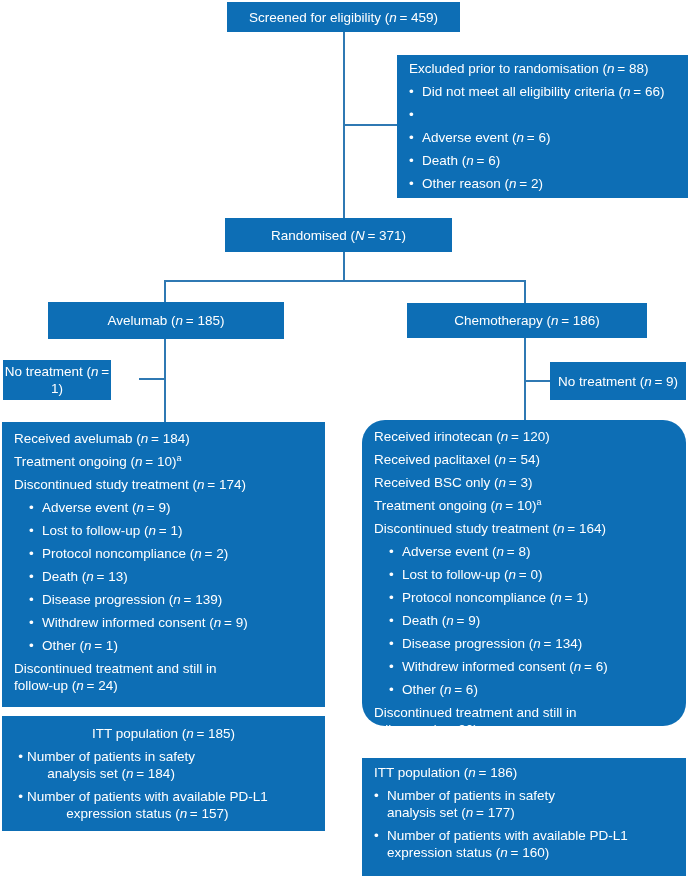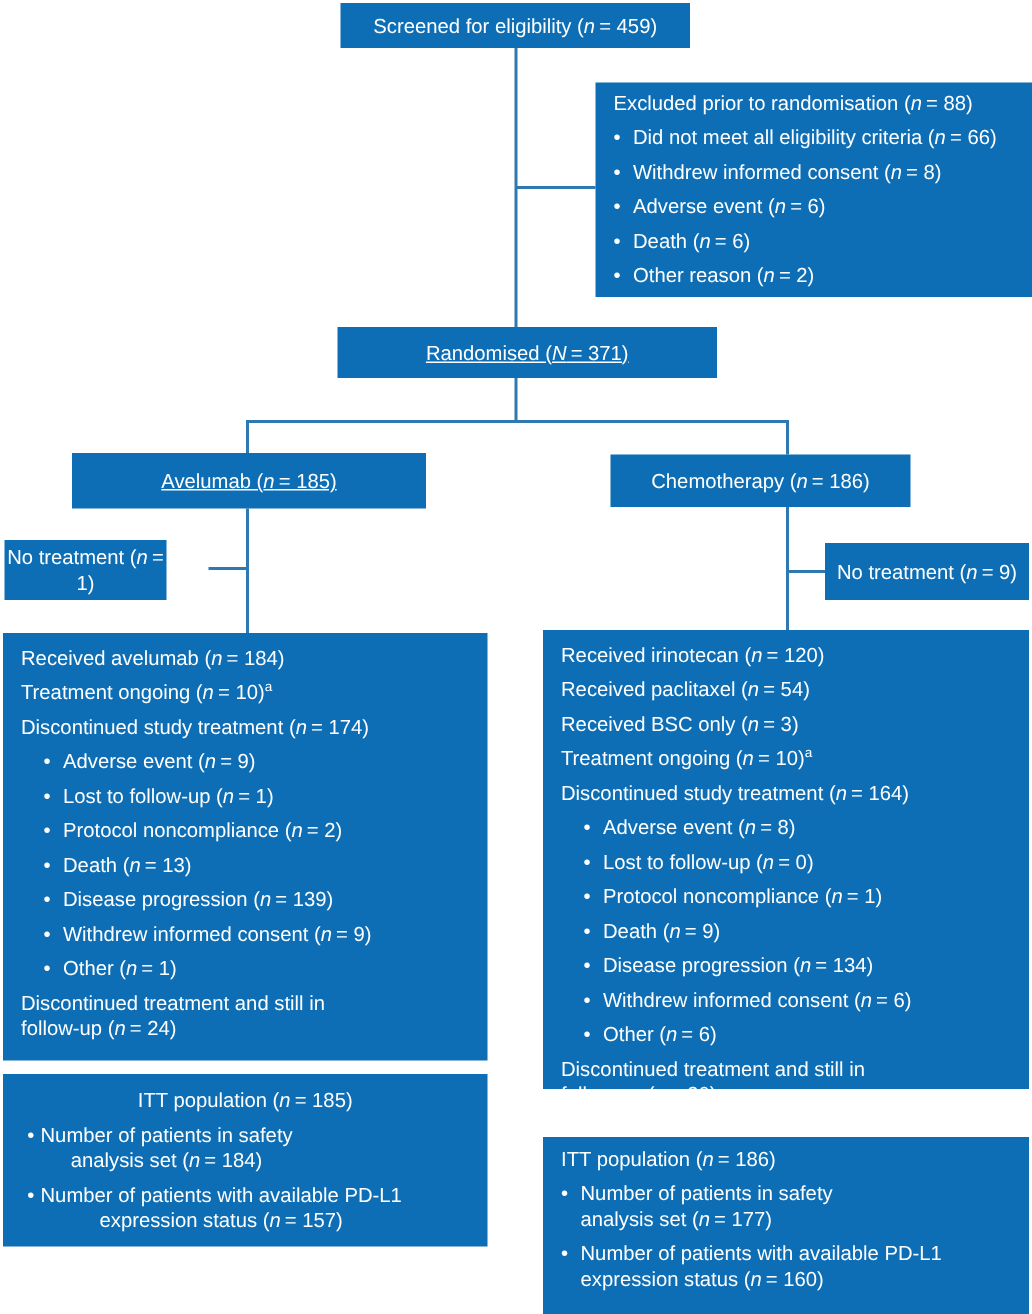--- a/index.html
+++ b/index.html
@@ -40,27 +40,27 @@
   .row.indent { margin-left: 15px; }
   .row .content { white-space: pre-wrap; }
   .box.center .row { margin-bottom: 0; text-align: center; }
   sup { font-size: 9px; vertical-align: super; line-height: 0; }
   i { font-style: italic; }
   .cline { position: absolute; background: var(--line); }
 
   
   #box-screened          { left: 227px; top: 2px;   width: 233px; height: 30px; }
   #box-excluded          { left: 397px; top: 55px;  width: 314px; height: 143px; }
-  #box-randomised        { left: 225px; top: 218px; width: 253px; height: 34px; text-decoration: underline; }
-  #box-avelumab          { left: 48px;  top: 302px; width: 236px; height: 37px; text-decoration: underline; }
-  #box-chemotherapy      { left: 407px; top: 303px; width: 200px; height: 35px; }
+  #box-randomised        { left: 225px; top: 218px; width: 227px; height: 34px; }
+  #box-avelumab          { left: 48px;  top: 302px; width: 236px; height: 37px; }
+  #box-chemotherapy      { left: 407px; top: 303px; width: 240px; height: 35px; }
   #box-no-treatment-left { left: 3px;   top: 360px; width: 108px; height: 40px; }
   #box-no-treatment-right{ left: 550px; top: 362px; width: 136px; height: 38px; }
   #box-avelumab-detail   { left: 2px;   top: 422px; width: 323px; height: 285px; padding-top: 8px; }
-  #box-chemo-detail      { left: 362px; top: 420px; width: 324px; height: 306px; padding-top: 8px; }
+  #box-chemo-detail      { left: 362px; top: 420px; width: 324px; height: 306px; padding-top: 8px; border-radius: 23px; }
   #box-itt-left          { left: 2px;   top: 716px; width: 323px; height: 115px; padding-top: 9px; text-align: center; }
   #box-itt-right         { left: 362px; top: 758px; width: 324px; height: 118px; padding-top: 6px; }
 
   
   #line-screened-randomised { left: 343px; top: 32px;  width: 2px;  height: 186px; }
   #line-excluded-branch     { left: 344px; top: 124px; width: 53px; height: 2px; }
   #line-randomised-split    { left: 343px; top: 252px; width: 2px;  height: 28px; }
   #line-split-horizontal    { left: 164px; top: 280px; width: 362px; height: 2px; }
   #line-left-drop-top       { left: 164px; top: 280px; width: 2px;  height: 22px; }
   #line-left-drop-bottom    { left: 164px; top: 339px; width: 2px;  height: 83px; }
@@ -89,21 +89,20 @@
       <div class="row"><span class="content">Screened for eligibility (<i>n</i> = 459)</span></div>
     </div>
   <div class="box list" id="box-excluded">
       <div class="row"><span class="content">Excluded prior to randomisation (<i>n</i> = 88)</span></div>
       <div class="row bullet">
         <span class="dot">•</span>
         <span class="content">Did not meet all eligibility criteria (<i>n</i> = 66)</span>
       </div>
       <div class="row bullet">
         <span class="dot">•</span>
-        <span class="content">Withdrew informed consent (<i>n</i> = 8)</span>
       </div>
       <div class="row bullet">
         <span class="dot">•</span>
         <span class="content">Adverse event (<i>n</i> = 6)</span>
       </div>
       <div class="row bullet">
         <span class="dot">•</span>
         <span class="content">Death (<i>n</i> = 6)</span>
       </div>
       <div class="row bullet">

